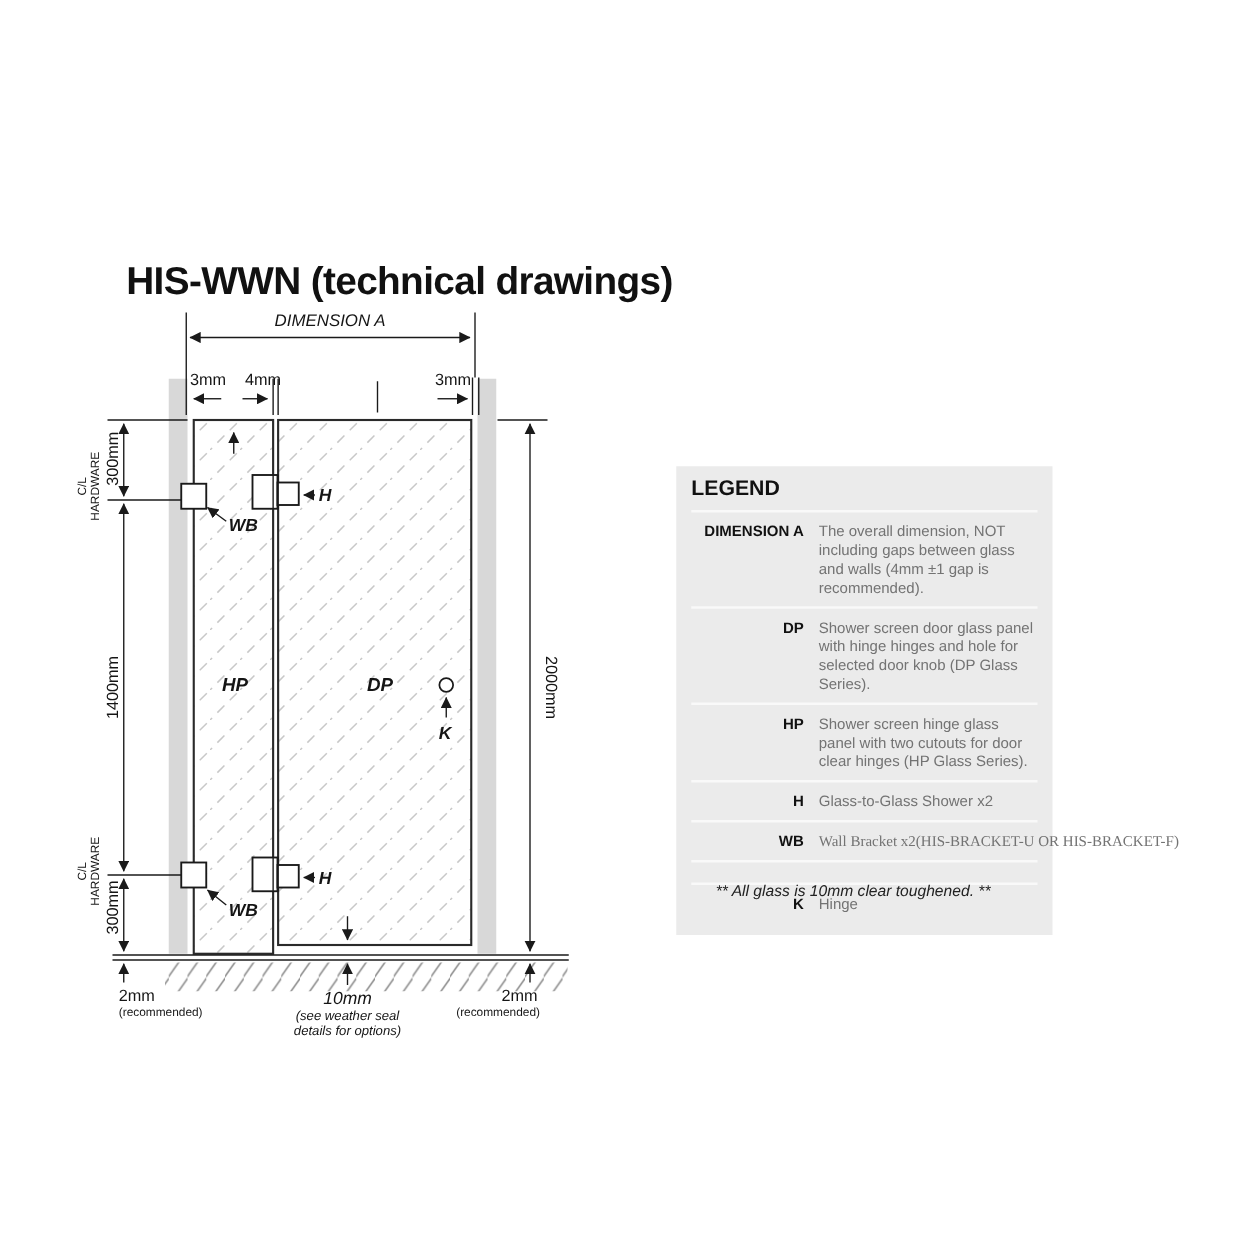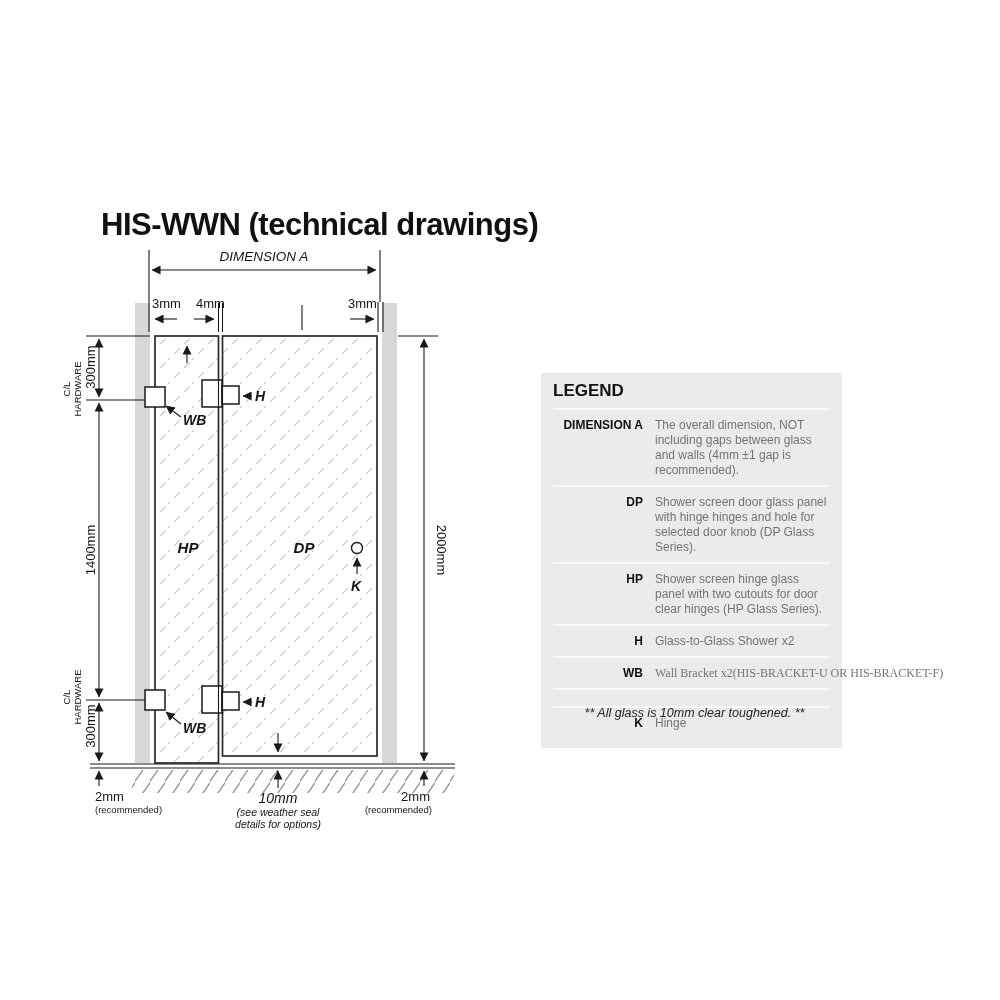--- a/index.html
+++ b/index.html
@@ -32,21 +32,21 @@
     position:absolute;left:541px;top:333px;width:301px;
     background:#ebebeb;padding:8px 12px 10px;box-sizing:border-box;margin-top:40px;
   }
   .lg-title{font-size:17px;font-weight:bold;line-height:20px;margin-bottom:7px;color:#111;}
   .lg-row{display:flex;border-top:2px solid #f9f9f9;padding:8px 0 7px;}
   .lg-term{flex:0 0 90px;text-align:right;font-weight:bold;font-size:12px;line-height:15px;color:#111;}
   .lg-desc{margin-left:12px;width:185px;font-size:12px;line-height:15px;color:#737373;}
   .lg-desc.nowrap{white-space:nowrap;width:auto;overflow:visible;font-family:Liberation Serif, serif;}
   .lg-spacer{height:16px;padding:0;}
   .lg-foot{
-    position:absolute;left:544px;top:706px;width:301px;text-align:center;
+    position:absolute;left:532px;top:706px;width:301px;text-align:center;
     font-size:12.5px;font-style:italic;color:#222;white-space:nowrap;
   }
 </style>
 </head>
 <body>
 
 <h1 class="page-title">HIS-WWN (technical drawings)</h1>
 
 <div class="drawing-wrap">
 <svg width="1000" height="1000" viewBox="0 0 1000 1000">

